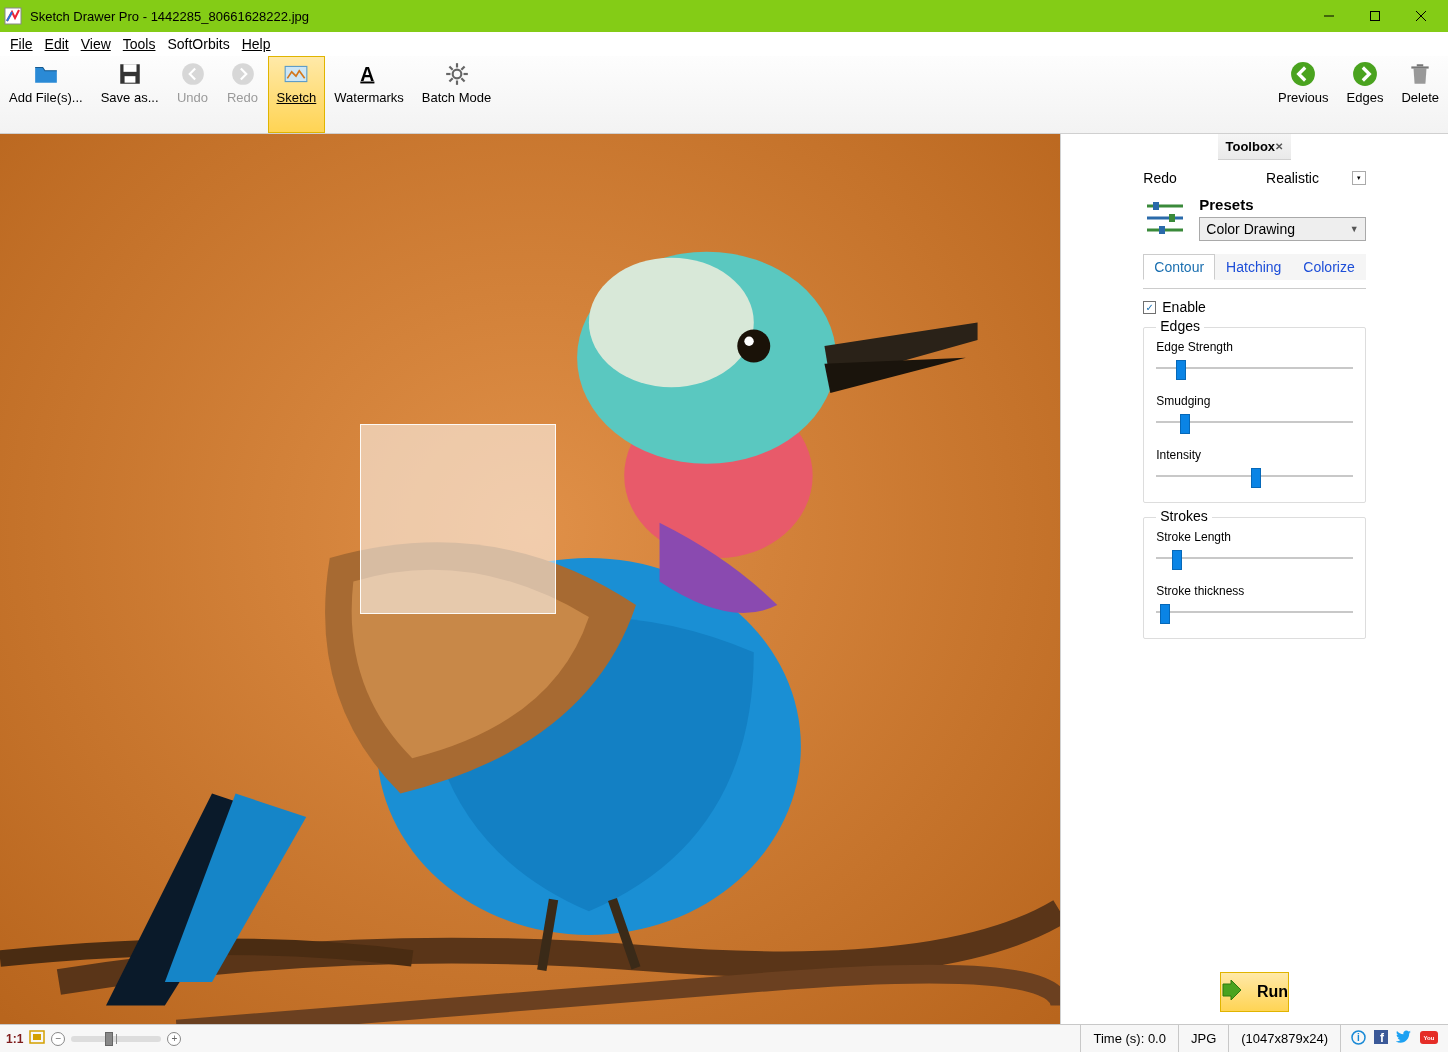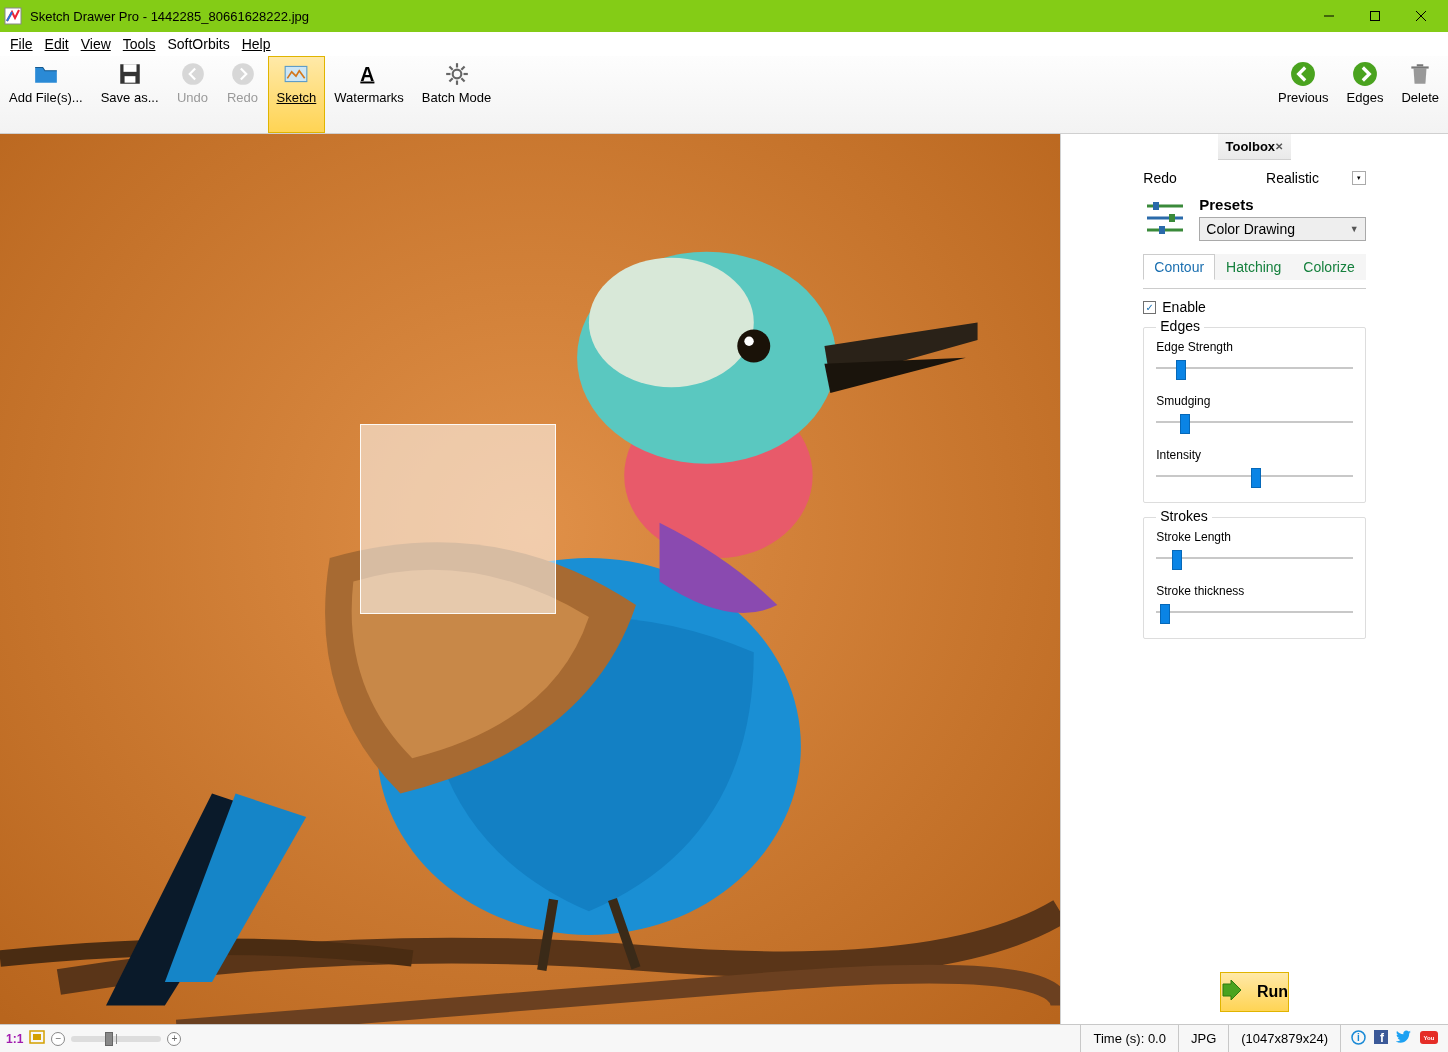--- a/index.html
+++ b/index.html
@@ -35,42 +35,42 @@
 .presetsRow { display:flex; align-items:flex-start; gap:12px; margin-bottom:12px; }
 .preseticon { width:44px; height:38px; }
 .presetbox { flex:1; }
 .presetbox .plabel { font-weight:bold; font-size:15px; margin-bottom:4px; }
 .combo { display:flex; align-items:center; border:1px solid #a9a9a9; background:#eee; height:24px; padding:0 6px; }
 .combo .cv { flex:1; }
 .combo .car { font-size:9px; color:#555; }
 .tabs { display:flex; gap:0; margin-bottom:10px; }
 .tab { padding:4px 10px; border:1px solid #ccc; border-bottom:none; background:#f5f5f5; font-size:14px; position:relative; top:1px; }
 .tab.active { background:#fff; border-bottom:1px solid #fff; color:#1a6fb0; }
-.tab.inactive { border-color:transparent; color:#15803d; }
+.tab.inactive { border-color:transparent; color:#1d4ed8; }
 .tabline { border-top:1px solid #ccc; margin-top:-1px; margin-bottom:10px; }
 .chkrow { display:flex; align-items:center; gap:6px; margin-bottom:12px; }
 .chk { width:13px; height:13px; border:1px solid #707070; background:#fff; display:flex; align-items:center; justify-content:center; font-size:10px; color:#1a6fb0; }
 .group { border:1px solid #ddd; border-radius:2px; padding:10px 12px 14px 12px; margin-bottom:14px; }
 .group .glabel { position:relative; top:-20px; background:#fff; display:inline-block; padding:0 4px; font-size:14px; }
 .group .gcontent { margin-top:-14px; }
 .slrow { margin-bottom:18px; }
 .slrow:last-child { margin-bottom:4px; }
 .sllab { font-size:12px; margin-bottom:6px; }
 .slider { position:relative; height:16px; }
 .track { position:absolute; left:0; right:0; top:7px; height:2px; background:#c8c8c8; }
 .thumb { position:absolute; top:0; width:10px; height:20px; background:#0a84e5; border:1px solid #0668b8; }
 .runrow { padding:8px 14px 12px 14px; }
 .runbtn { width:100%; height:40px; background:linear-gradient(#ffe9a8,#ffd454); border:1px solid #e0b400; display:flex; align-items:center; justify-content:center; gap:14px; font-weight:bold; font-size:16px; }
 .runbtn .ar { color:#3c9a1e; font-size:20px; }
 .statusbar { height:28px; border-top:1px solid #c8c8c8; display:flex; align-items:center; font-size:13px; background:#f7f7f7; }
 .sb-left { display:flex; align-items:center; gap:6px; padding:0 6px; }
 .sb-flex { flex:1; }
 .sb-cell { padding:0 12px; height:100%; display:flex; align-items:center; border-left:1px solid #c8c8c8; }
 .sb-icons { display:flex; gap:8px; padding:0 10px; border-left:1px solid #c8c8c8; align-items:center; height:100%; }
-.zoom11 { color:#a21caf; font-weight:bold; font-size:12px; }
+.zoom11 { color:#7f1d1d; font-weight:bold; font-size:12px; }
 .zslider { width:90px; height:6px; background:#ddd; position:relative; border-radius:3px; }
 .zslider .zth { position:absolute; left:34px; top:-4px; width:8px; height:14px; background:#888; border:1px solid #666; }
 .zslider .zmark { position:absolute; top:-2px; width:1px; height:10px; background:#888; }
 .circlebtn { width:14px; height:14px; border:1px solid #888; border-radius:50%; display:flex; align-items:center; justify-content:center; font-size:10px; color:#666; background:#fff; }
 </style>
 </head>
 <body>
 
 <div class="titlebar">
   <span class="appicon">

